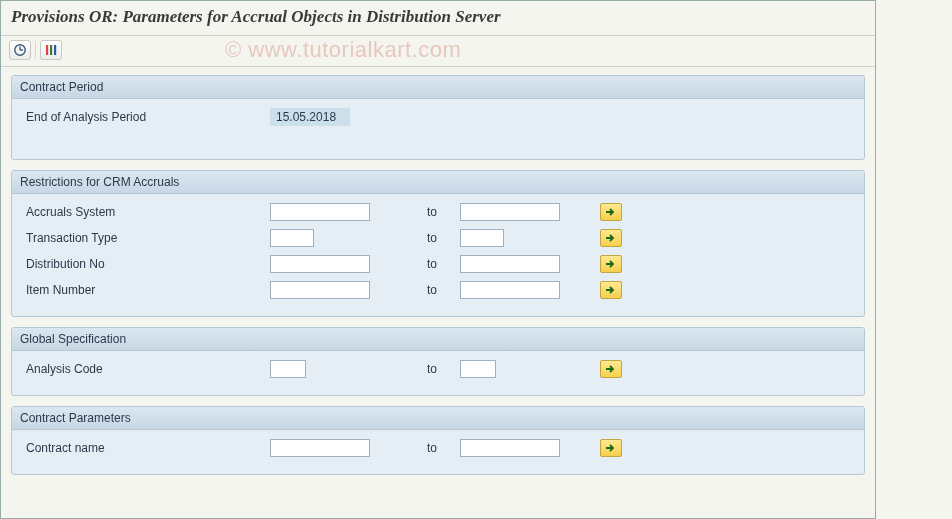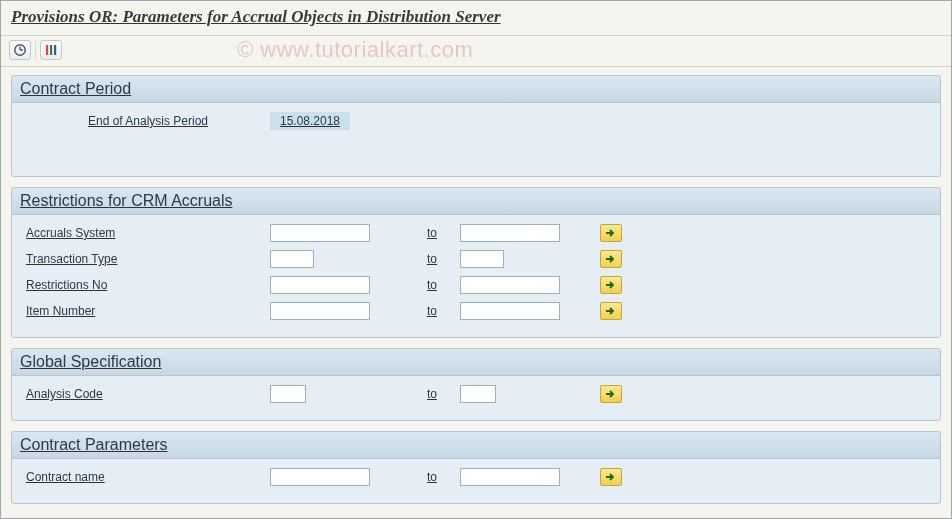--- a/index.html
+++ b/index.html
@@ -57,21 +57,21 @@
     .group {
       background: #e6eef5;
       border: 1px solid #b6c6d6;
       border-radius: 3px;
       min-height: 50px;
     }
     .group-header {
       background: linear-gradient(#dbe7f0,#c7d7e5);
       border-bottom: 1px solid #b6c6d6;
       padding: 4px 8px;
-      font-size: 16px;
+      font-size: 12px;
       color: #2a3a4a;
       border-radius: 3px 3px 0 0;
     }
     .group-body {
       padding: 6px 8px 12px 8px;
     }
     .row {
       display: flex;
       align-items: center;
       height: 24px;
@@ -112,34 +112,33 @@
       border-radius: 2px;
       display:flex;
       align-items:center;
       justify-content:center;
       cursor:pointer;
     }
     .multi-btn svg { display:block; }
     .watermark {
       position: absolute;
       top: 36px;
-      left: 236px;
+      left: 224px;
       font-size: 22px;
       color: rgba(220,160,150,0.55);
       font-family: Arial, sans-serif;
       pointer-events: none;
       letter-spacing: 0.5px;
     }
     .outer-frame {
       border: 1px solid #9aa;
-      width: 952px;
+      width: 876px;
       height: 519px;
       position: relative;
       background: #f5f5f0;
-      text-decoration: underline;
     }
   </style>
 </head>
 <body>
 
 <div class="outer-frame">
 
   <div class="page-title">Provisions OR: Parameters for Accrual Objects in Distribution Server</div>
 
   <div class="toolbar">
@@ -163,24 +162,24 @@
       </span>
     </div>
   </div>
 
   <div class="watermark">© www.tutorialkart.com</div>
 
   <div class="content">
 
     <div class="group">
       <div class="group-header">Contract Period</div>
-      <div class="group-body" style="padding-bottom:41px;text-align:center;">
+      <div class="group-body" style="padding-bottom:28px;">
         <div class="row">
           <div class="label">End of Analysis Period</div>
-          <span class="val-static">15.08.2018</span>
+          <span class="val-static">15.05.2018</span>
         </div>
       </div>
     </div>
 
     <div class="group">
       <div class="group-header">Restrictions for CRM Accruals</div>
       <div class="group-body">
 
         <div class="row">
           <div class="label">Accruals System</div>
@@ -216,21 +215,21 @@
                 <span>
                   <svg width="12" height="10" viewBox="0 0 12 10">
                     <path d="M1 5 H8 M5 2 L8 5 L5 8" fill="none" stroke="#1a6a1a" stroke-width="1.8"></path>
                   </svg>
                 </span>
               </div>
             </div>
         </div>
 
         <div class="row">
-          <div class="label">Restrictions No</div>
+          <div class="label">Distribution No</div>
           <div class="col-from">
               <input class="field w-med" value="" style="">
             </div>
           <div class="col-to-label">to</div>
           <div class="col-to">
               <input class="field w-med" value="" style="">
             </div>
           <div class="col-btn">
               <div class="multi-btn">
                 <span>

